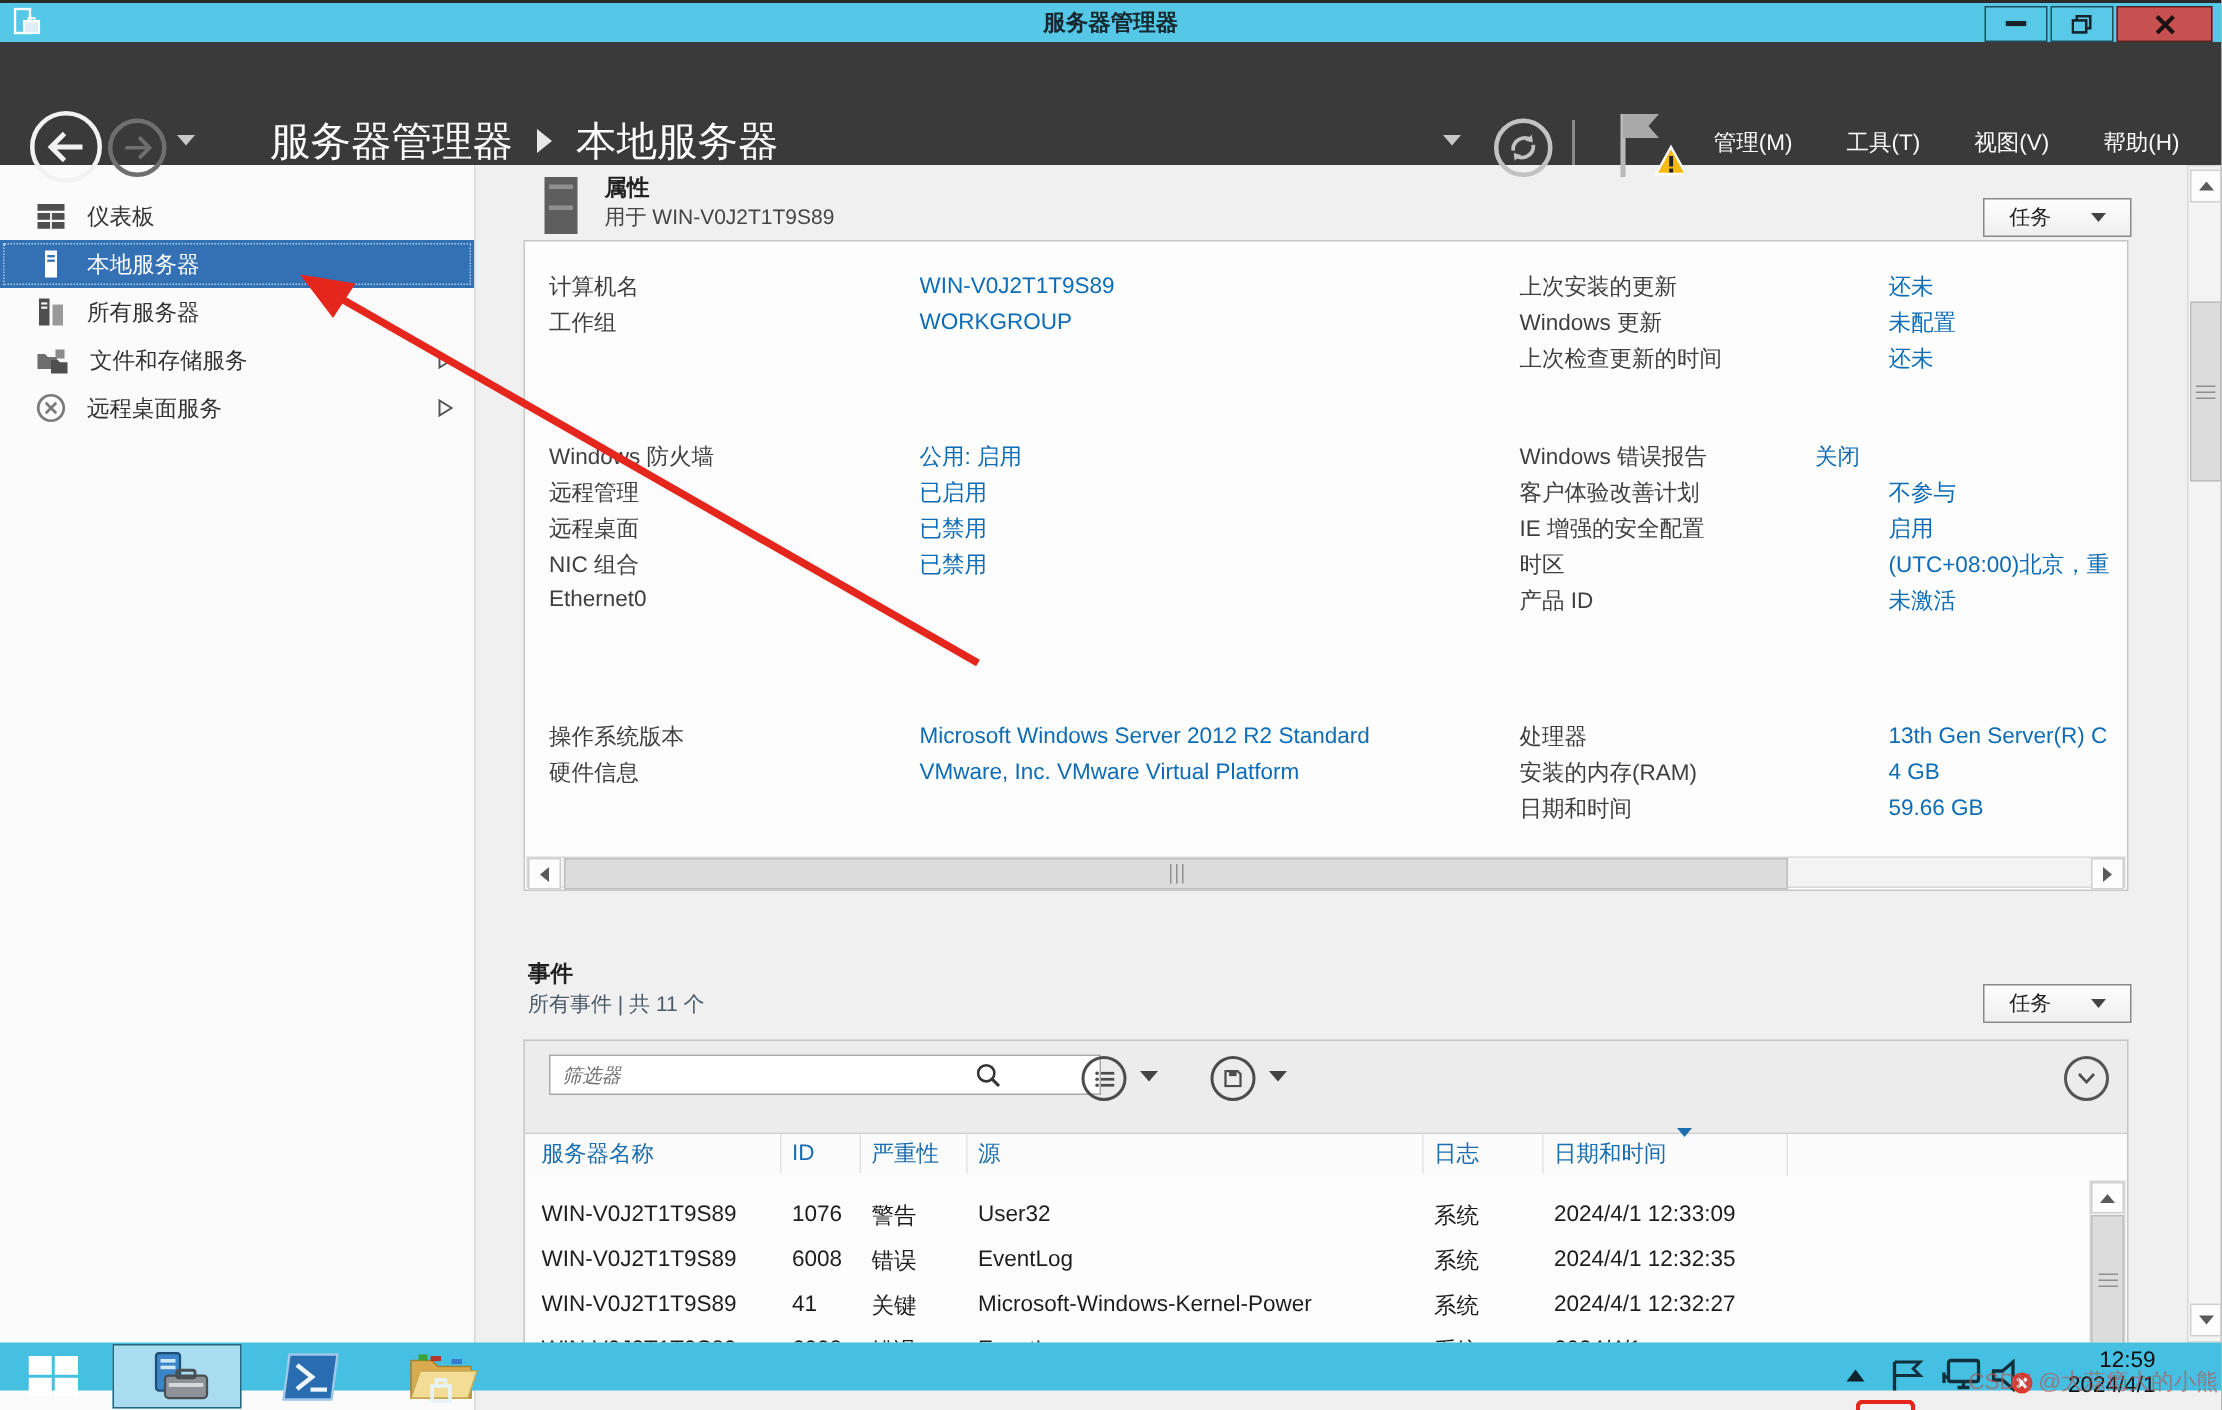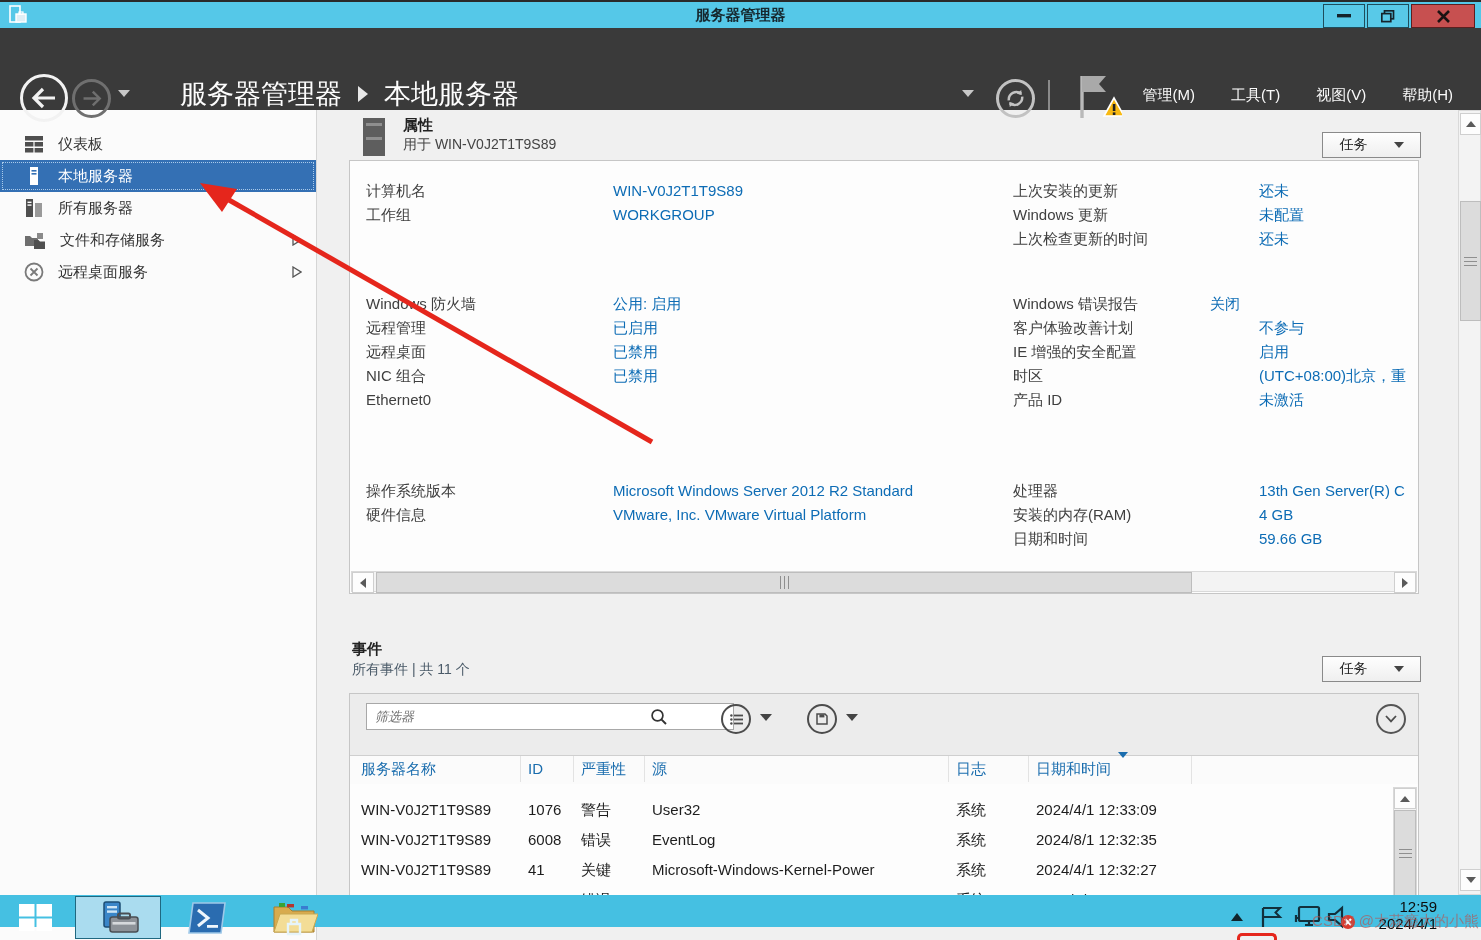--- a/index.html
+++ b/index.html
@@ -330,21 +330,21 @@
       <span class="evt-cell" style="left:302px;top:107px;width:290px">User32</span>
       <span class="evt-cell" style="left:606px;top:107px;width:66px">系统</span>
       <span class="evt-cell" style="left:686px;top:107px;width:154px">2024/4/1 12:33:09</span>
     </div>
     <div>
       <span class="evt-cell" style="left:11px;top:137px;width:158px">WIN-V0J2T1T9S89</span>
       <span class="evt-cell" style="left:178px;top:137px;width:46px">6008</span>
       <span class="evt-cell" style="left:231px;top:137px;width:62px">错误</span>
       <span class="evt-cell" style="left:302px;top:137px;width:290px">EventLog</span>
       <span class="evt-cell" style="left:606px;top:137px;width:66px">系统</span>
-      <span class="evt-cell" style="left:686px;top:137px;width:154px">2024/8/1 12:32:35</span>
+      <span class="evt-cell" style="left:686px;top:137px;width:154px">2024/4/1 12:32:35</span>
     </div>
     <div>
       <span class="evt-cell" style="left:11px;top:167px;width:158px">WIN-V0J2T1T9S89</span>
       <span class="evt-cell" style="left:178px;top:167px;width:46px">41</span>
       <span class="evt-cell" style="left:231px;top:167px;width:62px">关键</span>
       <span class="evt-cell" style="left:302px;top:167px;width:290px">Microsoft-Windows-Kernel-Power</span>
       <span class="evt-cell" style="left:606px;top:167px;width:66px">系统</span>
       <span class="evt-cell" style="left:686px;top:167px;width:154px">2024/4/1 12:32:27</span>
     </div>
     <div>

